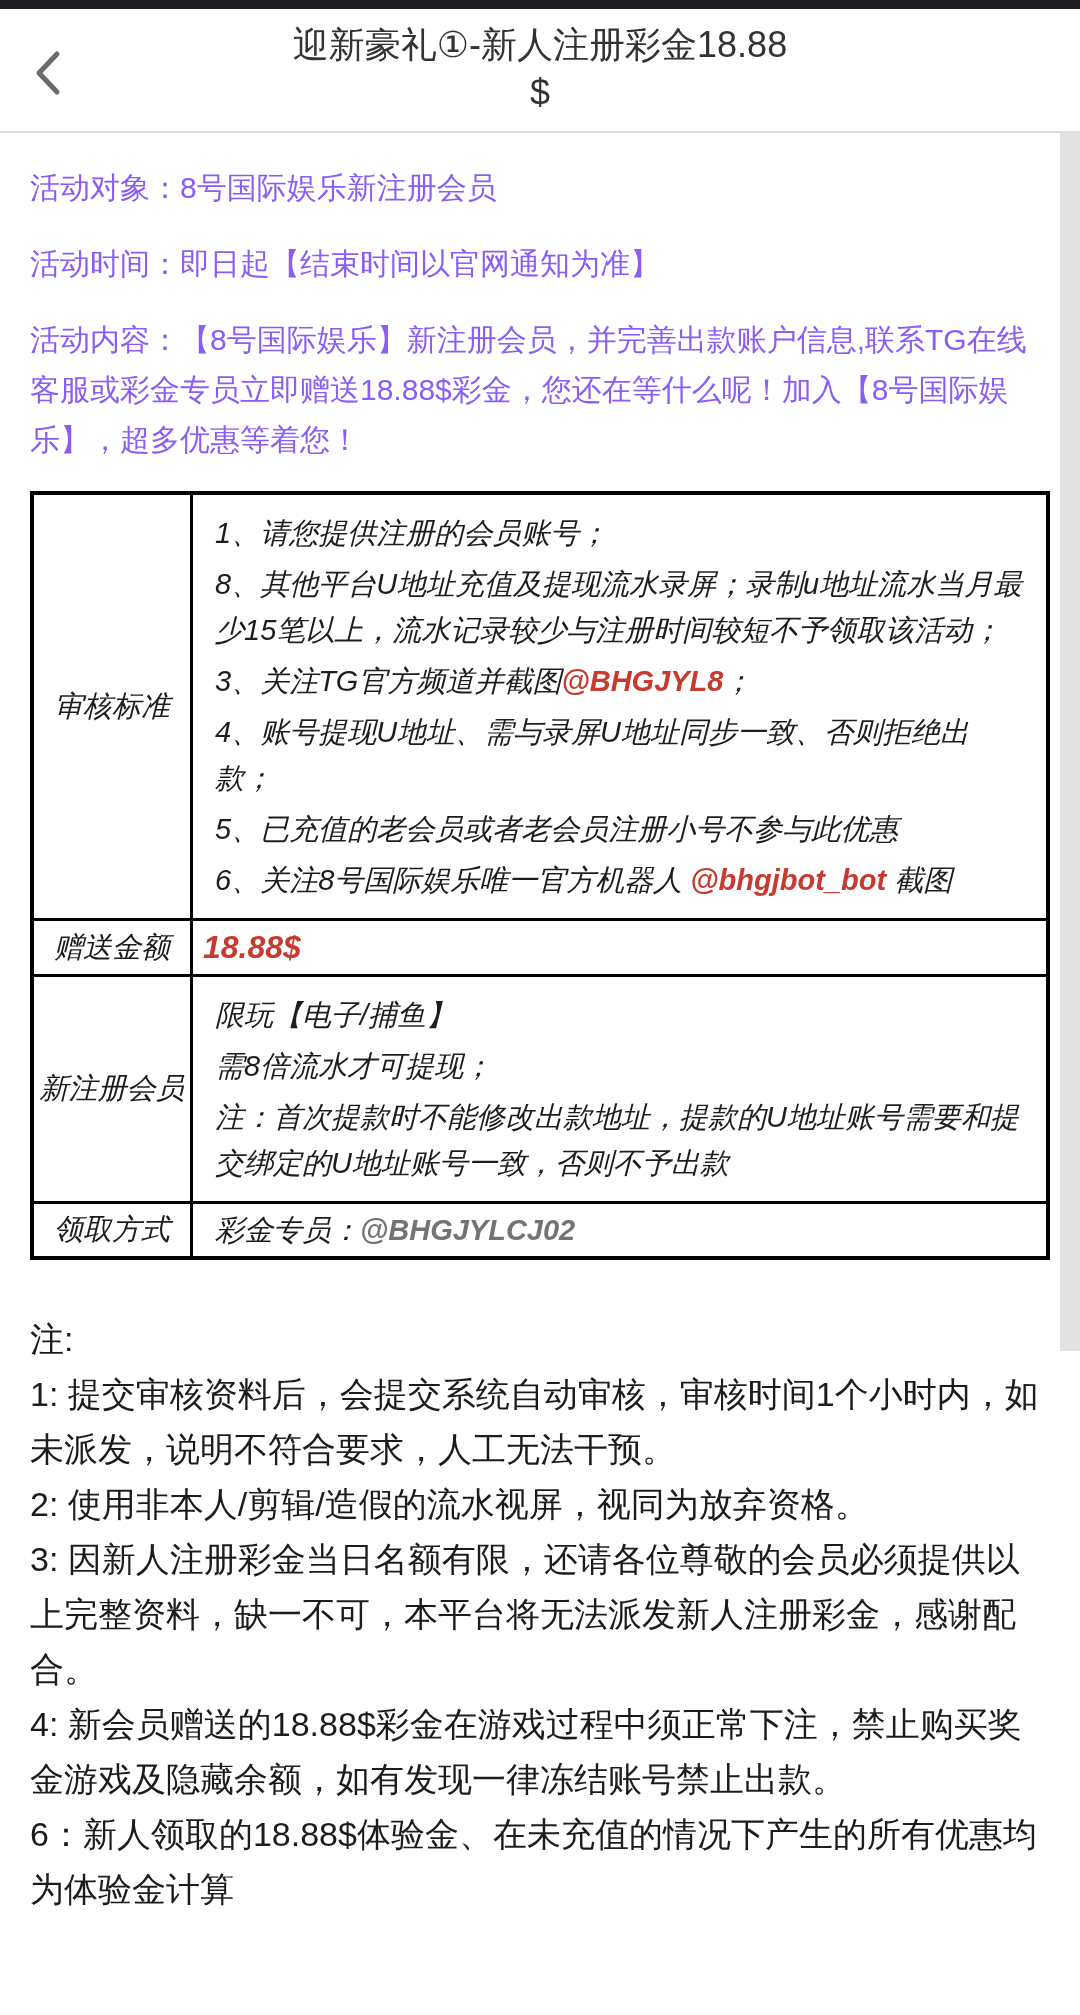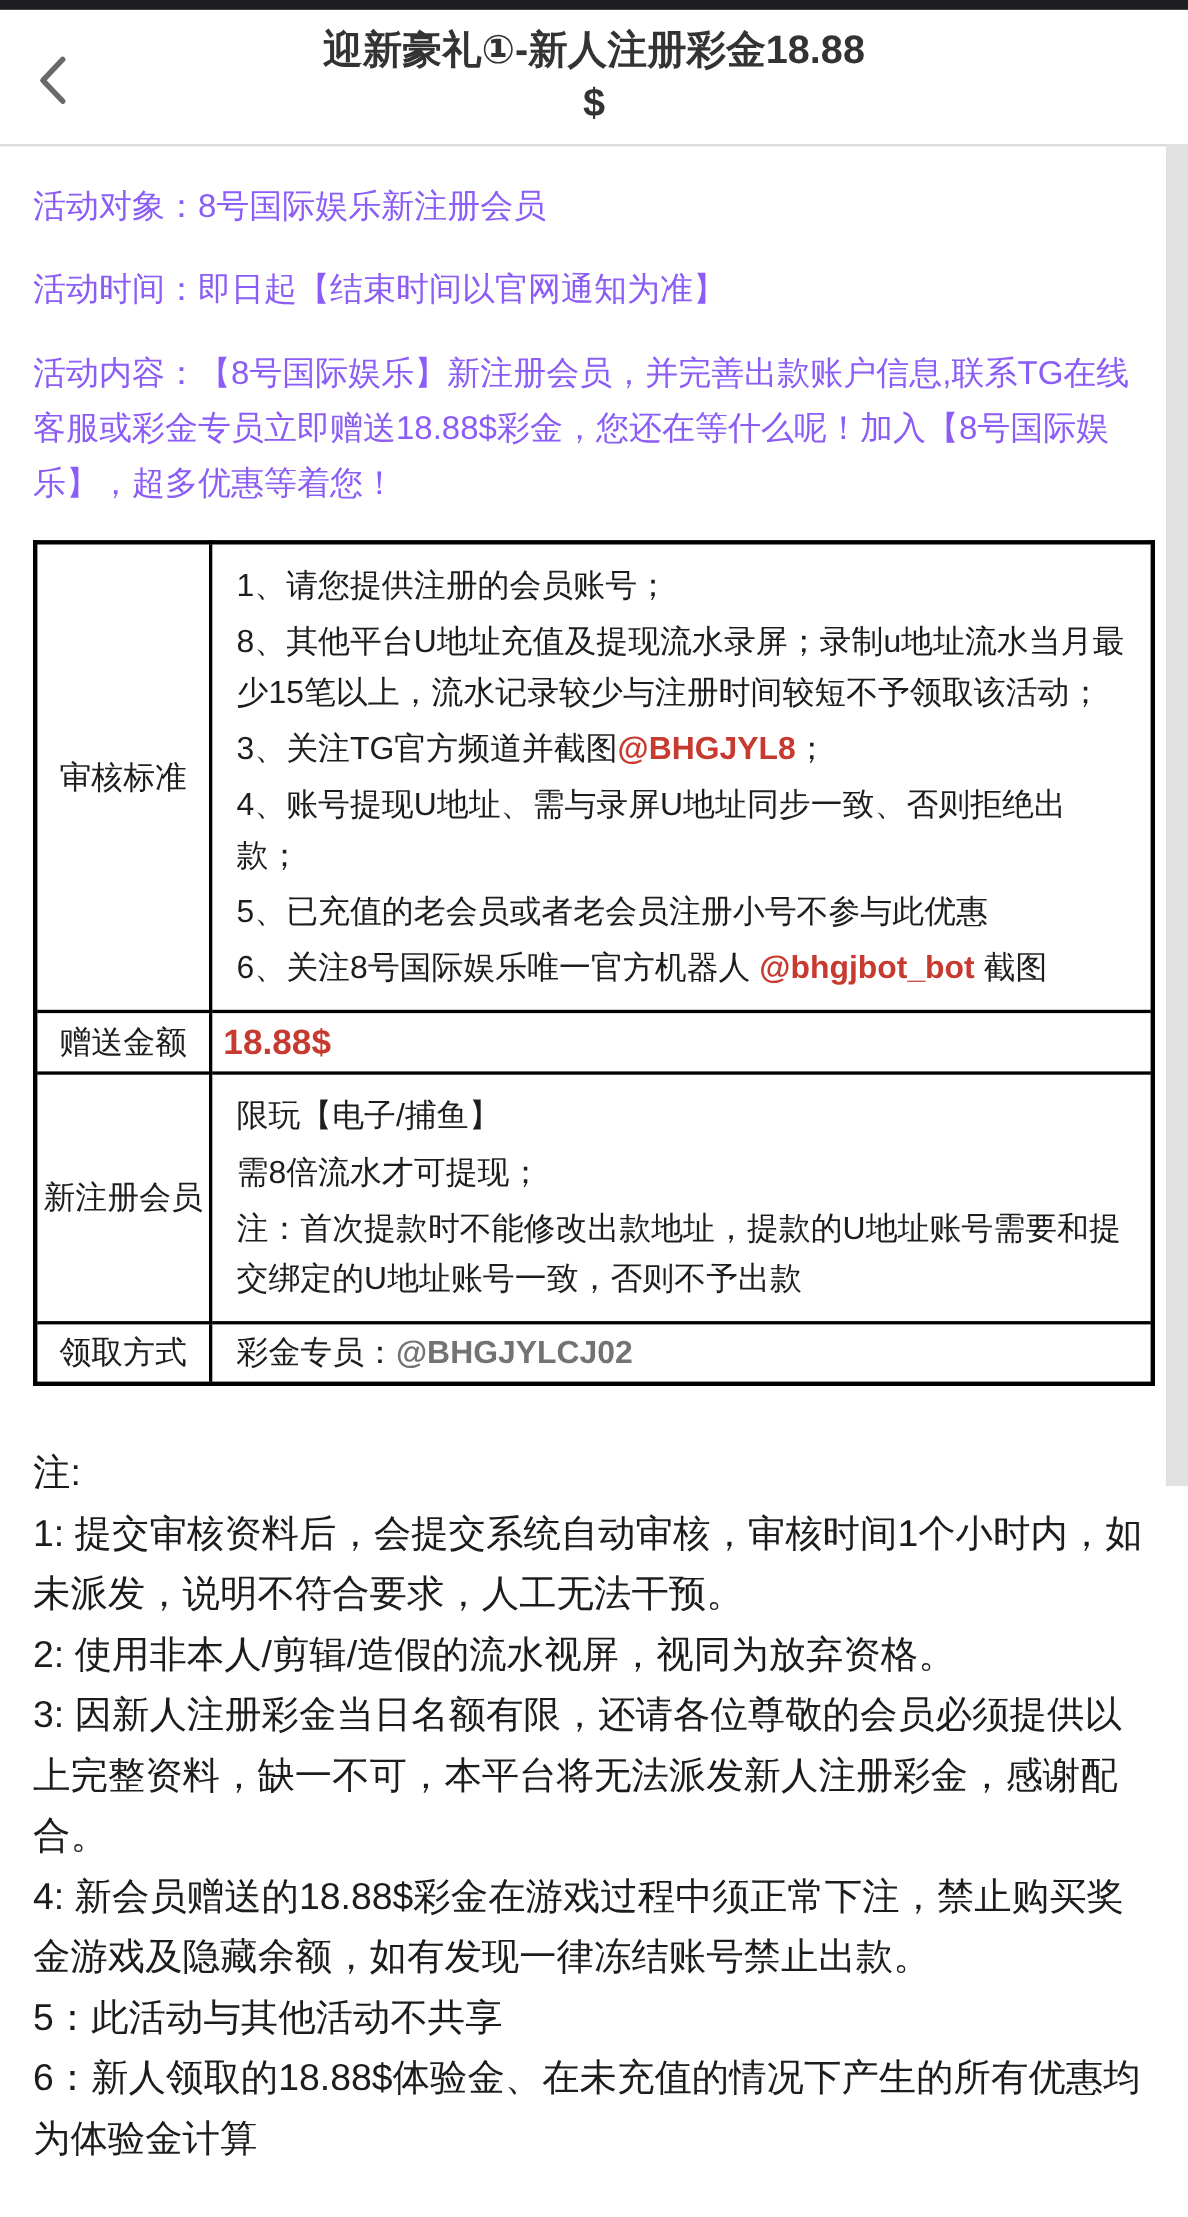--- a/index.html
+++ b/index.html
@@ -9,35 +9,35 @@
     font-family:"Liberation Sans","DejaVu Sans",sans-serif;
     color:#222;
     -webkit-font-smoothing:antialiased;
   }
   
   .status-bar{height:9px;background:#1e1e23;width:100%;}
   
   .header{position:relative;background:#fff;border-bottom:2px solid #dadada;padding:12px 0 14px 0;}
   .back-btn{position:absolute;left:26px;top:38px;width:44px;height:52px;display:flex;align-items:center;justify-content:center;cursor:pointer;background:none;border:none;padding:0;}
   .page-title{
-    text-align:center;font-size:36px;line-height:48px;font-weight:700;color:#333;
+    text-align:center;font-size:36px;line-height:48px;font-weight:400;color:#333;
     white-space:pre-line;max-width:720px;margin:0 auto;
   }
   
   .scrollbar-thumb{position:absolute;left:1060px;top:131px;width:20px;height:1220px;background:#e1e1e1;}
   
   .content{padding:0 30px;}
   .intro p{font-size:30px;line-height:50px;color:#8b5cf6;margin:0 0 26px 0;}
   .intro p:first-child{margin-top:30px;}
   
   table.promo-table{
     width:100%;border-collapse:collapse;margin-top:26px;
     border:4px solid #000;table-layout:fixed;color:#1d1d1d;
   }
-  table.promo-table td{border:3px solid #000;vertical-align:middle;}
+  table.promo-table td{border:3px solid #000;vertical-align:middle;font-style:italic;}
   td.row-label{width:148px;text-align:center;font-size:29px;padding:6px 4px;}
   td.row-content{padding:10px 22px;font-size:29px;}
   td.row-content p{margin:5px 0;line-height:46px;}
   td.amount-cell{text-align:left;padding:8px 10px;}
   .red{color:#c63a2f;font-weight:700;}
   .amount-value{font-size:32px;}
   td.simple-cell{padding:6px 22px;line-height:40px;font-size:29px;}
   
   .notes{margin-top:52px;font-size:34px;line-height:55px;color:#1c1c1c;}
   .notes .note-line{margin:0;}
@@ -104,17 +104,16 @@
     </tr>
   </tbody>
     </table>
 
   <div class="notes">
     <div class="note-line">注:</div>
     <div class="note-line">1: 提交审核资料后，会提交系统自动审核，审核时间1个小时内，如未派发，说明不符合要求，人工无法干预。</div>
     <div class="note-line">2: 使用非本人/剪辑/造假的流水视屏，视同为放弃资格。</div>
     <div class="note-line">3: 因新人注册彩金当日名额有限，还请各位尊敬的会员必须提供以上完整资料，缺一不可，本平台将无法派发新人注册彩金，感谢配合。</div>
     <div class="note-line">4: 新会员赠送的18.88$彩金在游戏过程中须正常下注，禁止购买奖金游戏及隐藏余额，如有发现一律冻结账号禁止出款。</div>
-    <div class="note-line">5：此活动与其他活动不共享</div>
     <div class="note-line">6：新人领取的18.88$体验金、在未充值的情况下产生的所有优惠均为体验金计算</div>
   </div>
 
 </div>
 
 </body></html>

